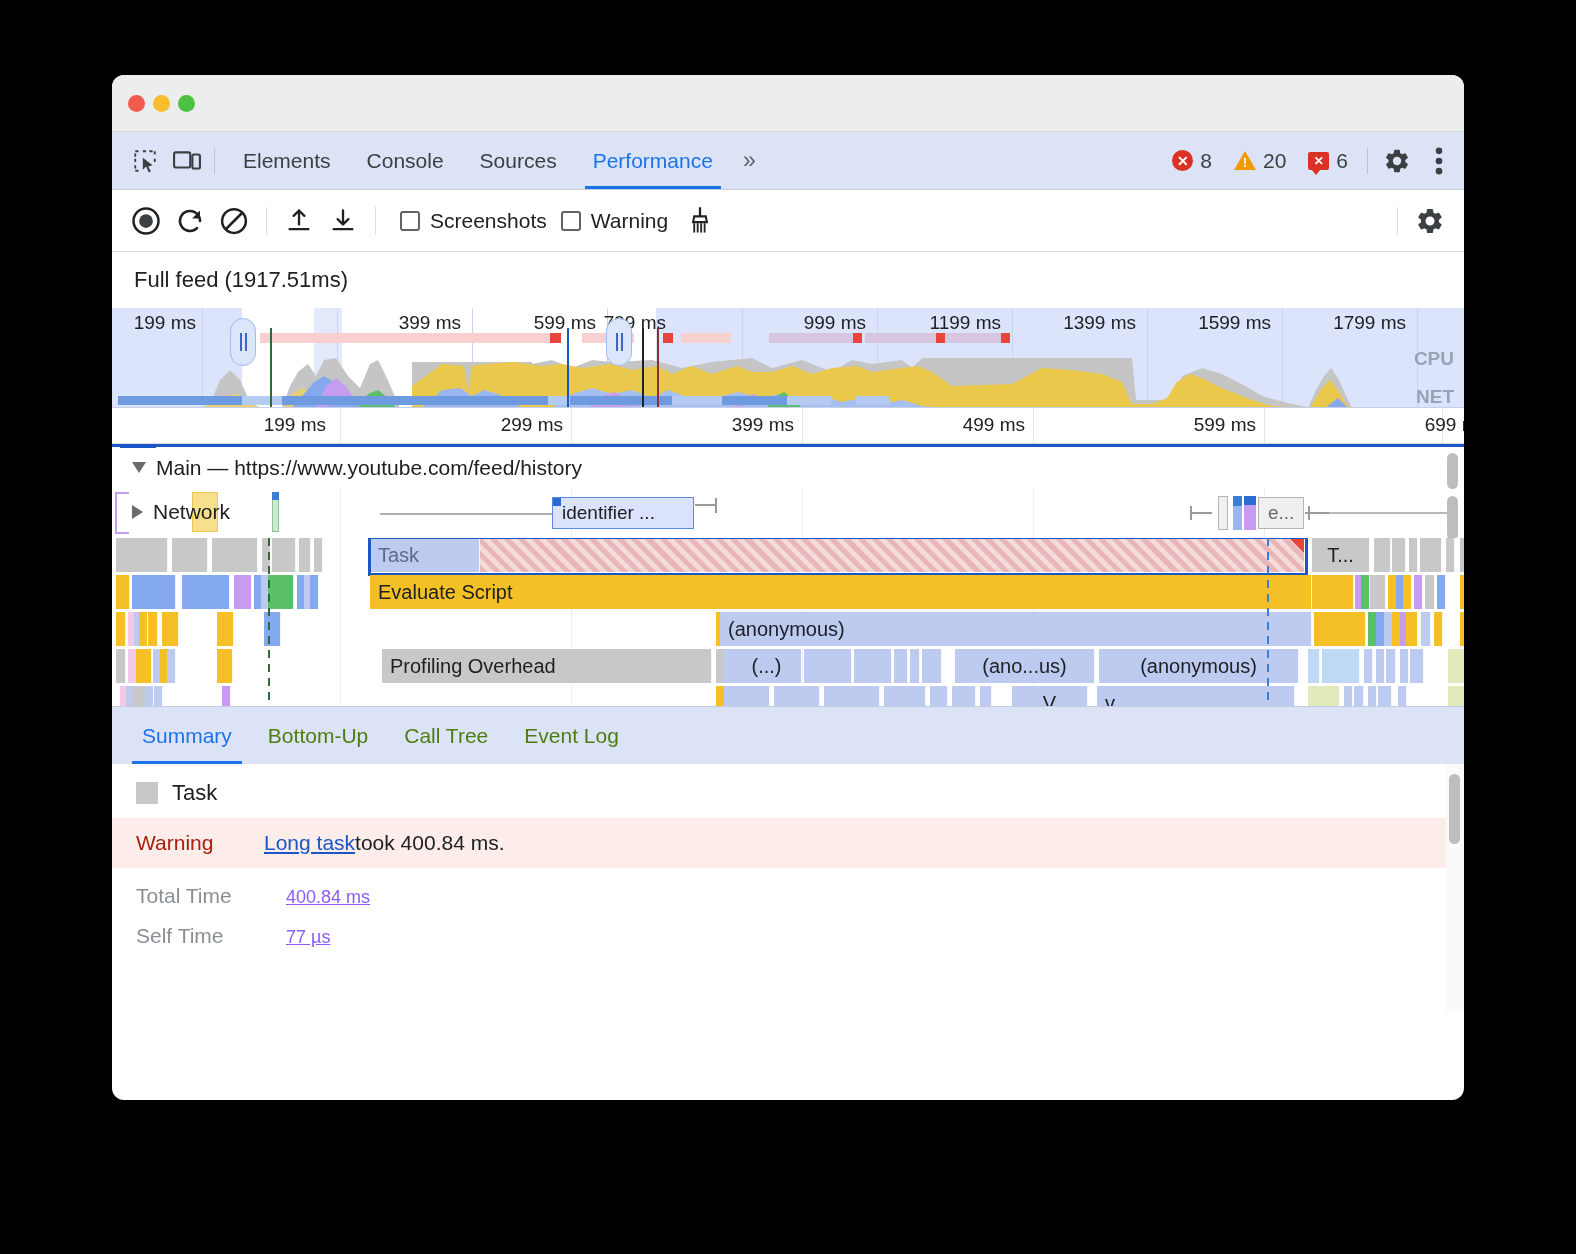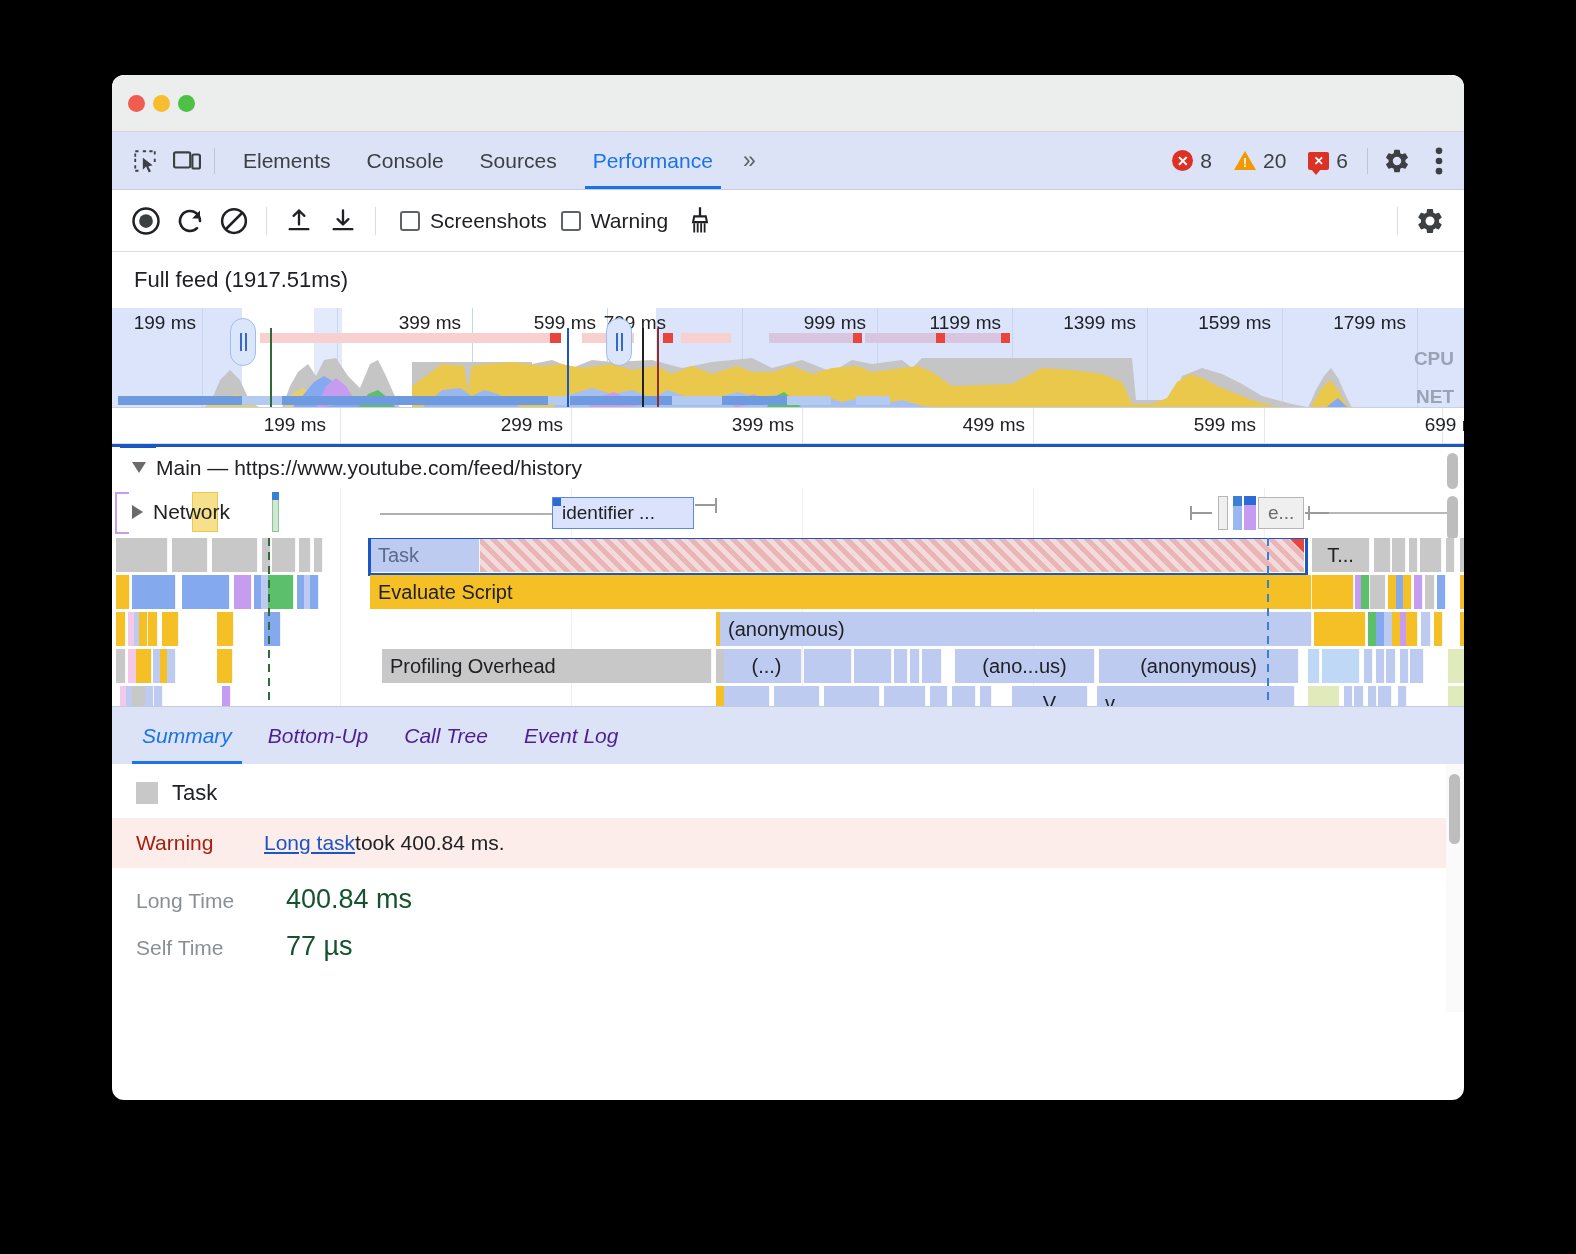--- a/index.html
+++ b/index.html
@@ -188,39 +188,39 @@
     border-top:14px solid #e8453c; border-left:14px solid transparent;
   }
   .dashed-g { position:absolute; top:0; bottom:0; width:2px;
     background-image: linear-gradient(#2f6b3a 55%, transparent 0); background-size: 2px 14px; }
   .dashed-b { position:absolute; top:0; bottom:0; width:2px;
     background-image: linear-gradient(#3b7fd4 55%, transparent 0); background-size: 2px 14px; }
 
   
   #bottomtabs {
     height: 58px; background:#dde3f7; border-top:1px solid #c3cbe0;
-    display:flex; align-items:center; padding-left:12px;font-style:italic;
+    display:flex; align-items:center; padding-left:12px;
   }
   .btab { padding: 0 18px; height:100%; display:flex; align-items:center;
-          font-size:21px; color:#4c1d95; position:relative; }
+          font-size:21px; color:#4d7c0f; position:relative; }
   .btab.active { color:#1a73e8; }
   .btab.active::after { content:""; position:absolute; left:8px; right:8px; bottom:0; height:3px; background:#1a73e8; }
 
   
   #details { position:relative; height: 248px; background:#fff; overflow:hidden; }
   .d-head { display:flex; align-items:center; gap:14px; padding: 16px 0 12px 24px; }
   .d-swatch { width:22px;height:22px;background:#c8c8c8; }
   .d-title { font-size:22px; color:#202124; }
   .d-warn { background:#fcecea; display:flex; align-items:baseline; padding: 13px 0 13px 24px; gap:0; }
   .d-warn-label { color:#a8200d; font-size:21px; width:128px; }
   .d-link { color:#1a56c4; text-decoration:underline; font-size:21px; }
   .d-warn-text { font-size:21px; color:#202124; }
   .d-row { display:flex; align-items:baseline; padding: 16px 0 0 24px; }
   .d-key { color:#8a8f94; font-size:21px; width:150px; }
-  .d-val { color:#14532d; font-size:27px; }
+  .d-val { color:#8b5cf6; font-size:18px;text-decoration:underline; }
 
   
   .sbar { position:absolute; width:11px; border-radius:6px; background:#bdbdbd; }
   .sbar-track { position:absolute; width:18px; background:#fafafa; }
 </style>
 </head>
 <body>
 
 <div id="window">
 
@@ -643,21 +643,21 @@
     <div class="d-head">
       <span class="d-swatch"></span>
       <span class="d-title">Task</span>
     </div>
     <div class="d-warn">
       <span class="d-warn-label">Warning</span>
       <span class="d-link">Long task</span>
       <span class="d-warn-text"> took 400.84 ms.</span>
     </div>
     <div class="d-row">
-      <span class="d-key">Long Time</span>
+      <span class="d-key">Total Time</span>
       <span class="d-val">400.84 ms</span>
     </div>
     <div class="d-row">
       <span class="d-key">Self Time</span>
       <span class="d-val">77 µs</span>
     </div>
     <div class="sbar-track" style="right:0;top:0;bottom:0"></div>
     <div class="sbar" style="right:4px;top:10px;height:70px"></div>
   </div>
 

